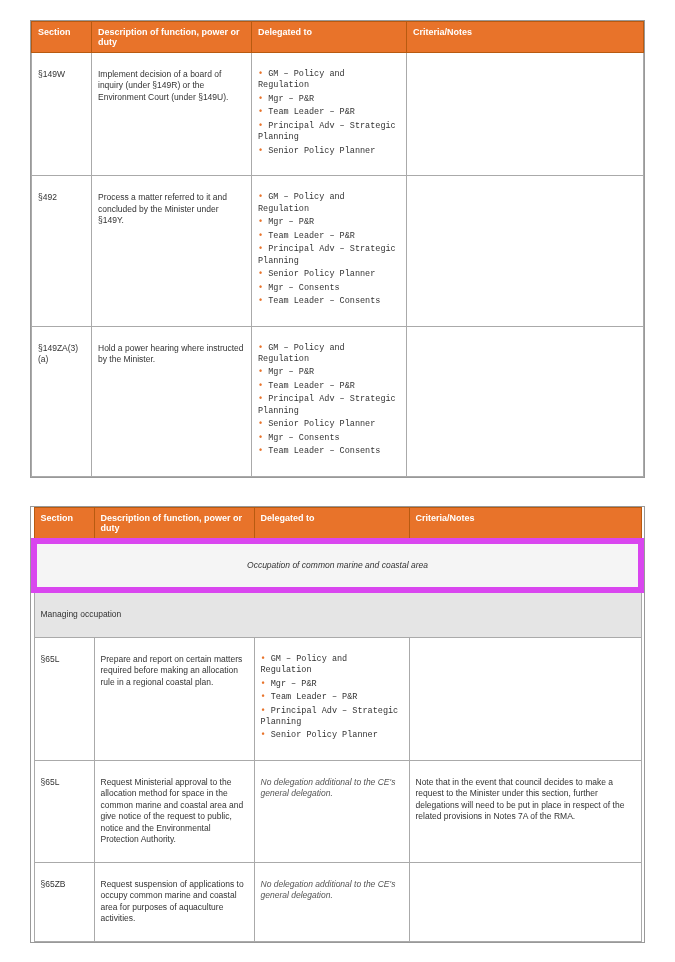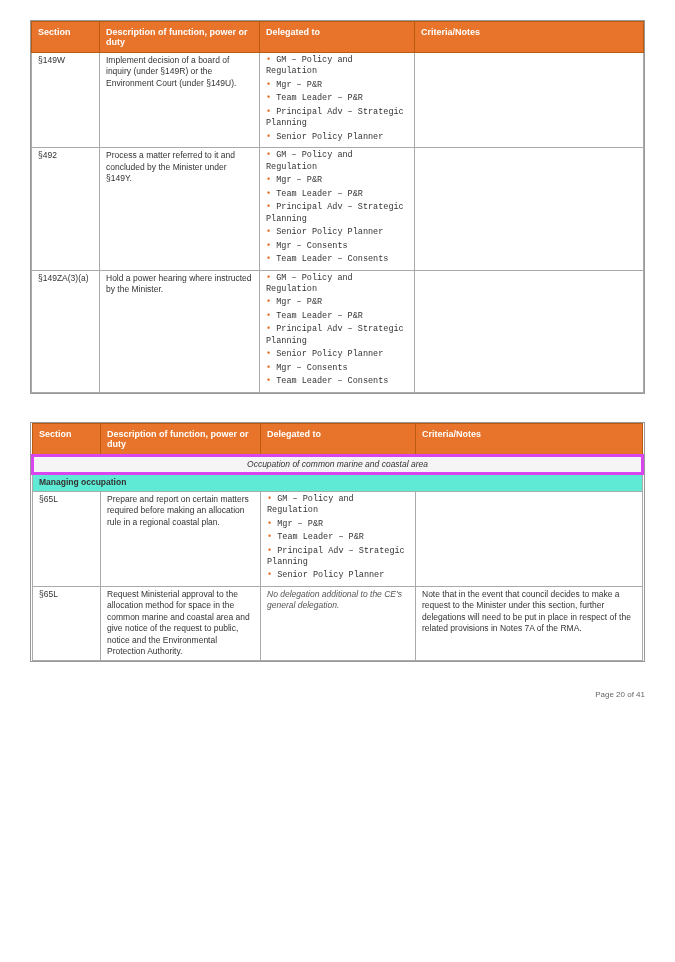--- a/index.html
+++ b/index.html
@@ -29,21 +29,21 @@
       font-weight: bold;
       font-size: 9px;
       padding: 5px 6px;
       border: 1px solid #b85a10;
       text-align: left;
       vertical-align: top;
     }
 
     td {
       border: 1px solid #aaa;
-      padding: 2px 6px;
+      padding: 16px 6px;
       vertical-align: top;
       font-size: 8.5px;
       color: #333;
       line-height: 1.35;
     }
 
     td ul {
       list-style: none;
       padding: 0;
       margin: 0;
@@ -53,36 +53,36 @@
     td ul li::before {
       content: "• ";
       color: #e8732a;
       font-weight: bold;
     }
 
     td ul li {
       margin-bottom: 2px;
     }
 
-    .section-col { width: 68px; }
+    .section-col { width: 60px; }
     .desc-col { width: 160px; }
     .delegated-col { width: 155px; }
     .criteria-col { width: auto; }
 
     .group-header td {
       background-color: #f5f5f5;
       font-style: italic;
       font-size: 8.5px;
       text-align: center;
-      border: 3px solid #d946ef;
+      border: 6px solid #d946ef;
     }
 
     .sub-header td {
-      background-color: #5eead4;
-      font-weight: bold;
+      background-color: #e5e5e5;
+      font-weight: normal;
       font-size: 8.5px;
       border: 1px solid #aaa;
     }
 
     .italic-text {
       font-style: italic;
       color: #555;
     }
 
     .page-number {
@@ -186,17 +186,23 @@
             </ul>
           </td>
           <td></td>
         </tr>
         <tr>
           <td>§65L</td>
           <td>Request Ministerial approval to the allocation method for space in the common marine and coastal area and give notice of the request to public, notice and the Environmental Protection Authority.</td>
           <td><span class="italic-text">No delegation additional to the CE's general delegation.</span></td>
           <td>Note that in the event that council decides to make a request to the Minister under this section, further delegations will need to be put in place in respect of the related provisions in Notes 7A of the RMA.</td>
         </tr>
+        <tr>
+          <td>§65ZB</td>
+          <td>Request suspension of applications to occupy common marine and coastal area for purposes of aquaculture activities.</td>
+          <td><span class="italic-text">No delegation additional to the CE's general delegation.</span></td>
+          <td></td>
+        </tr>
       </tbody>
   </table>
 </div>
 
 <div class="page-number">Page 20 of 41</div>
 
 </body></html>

